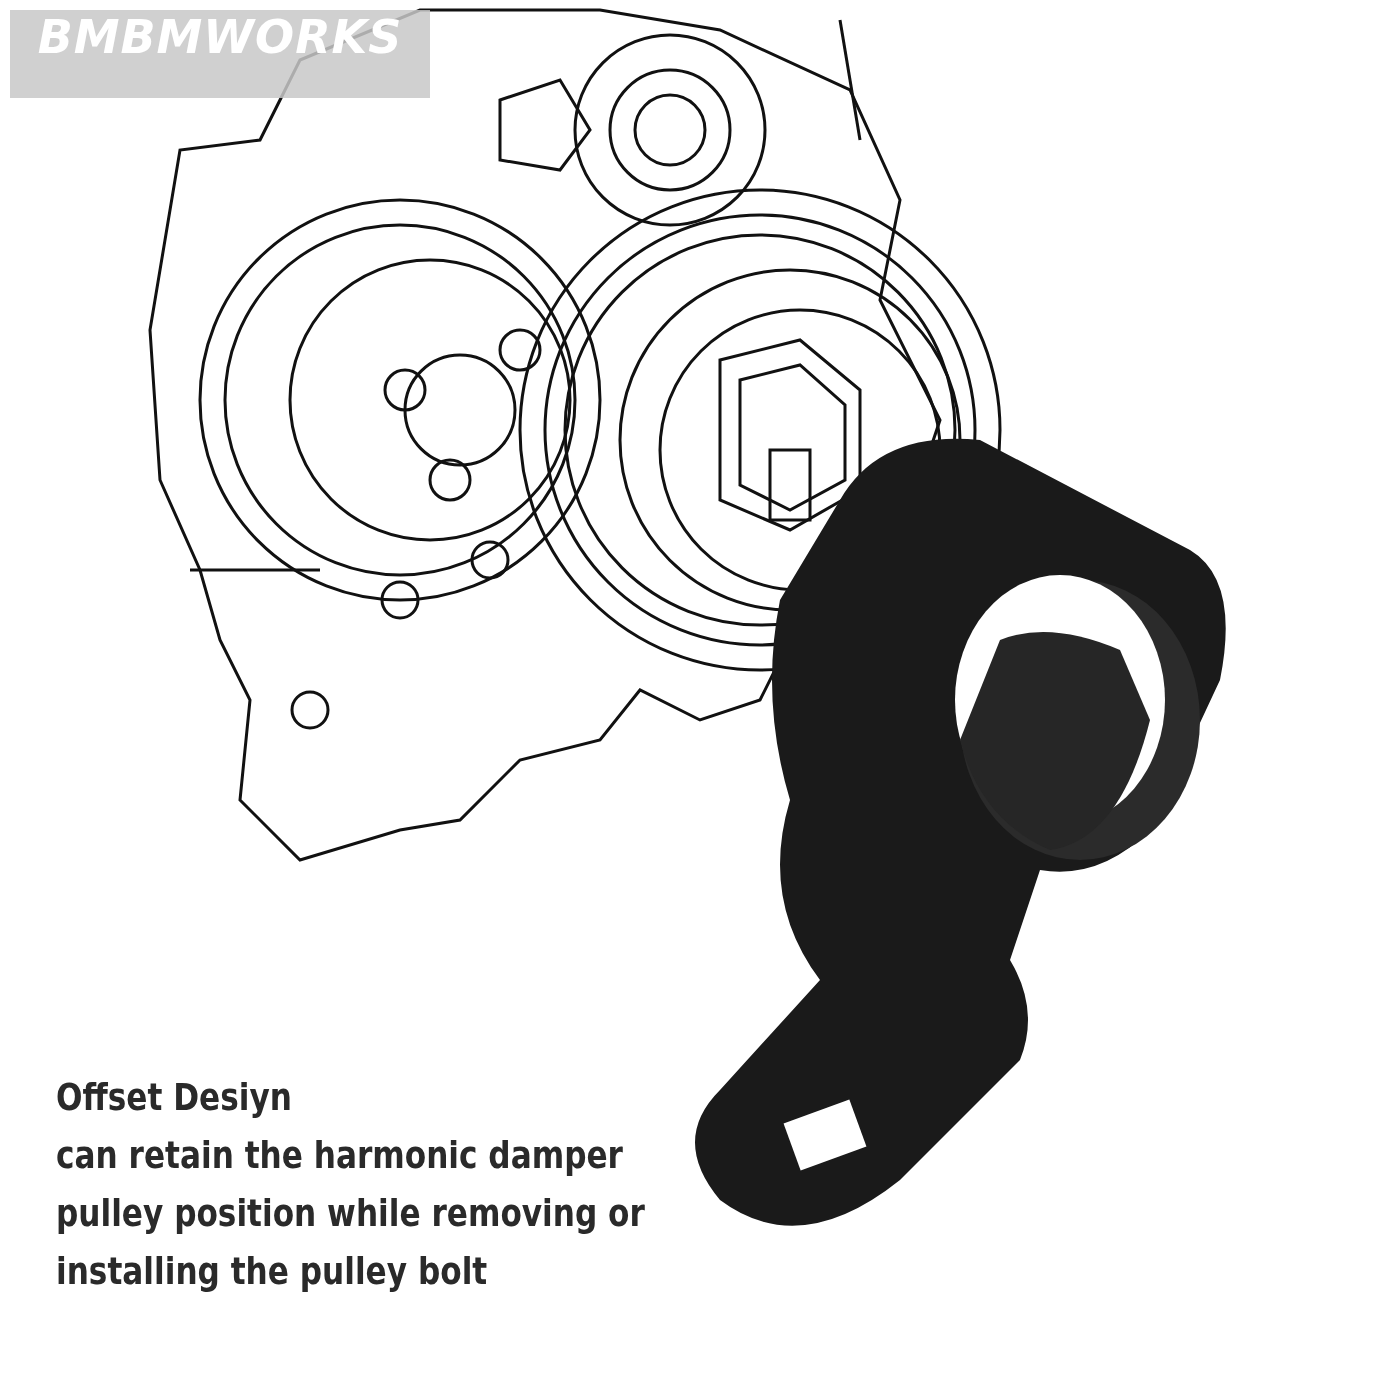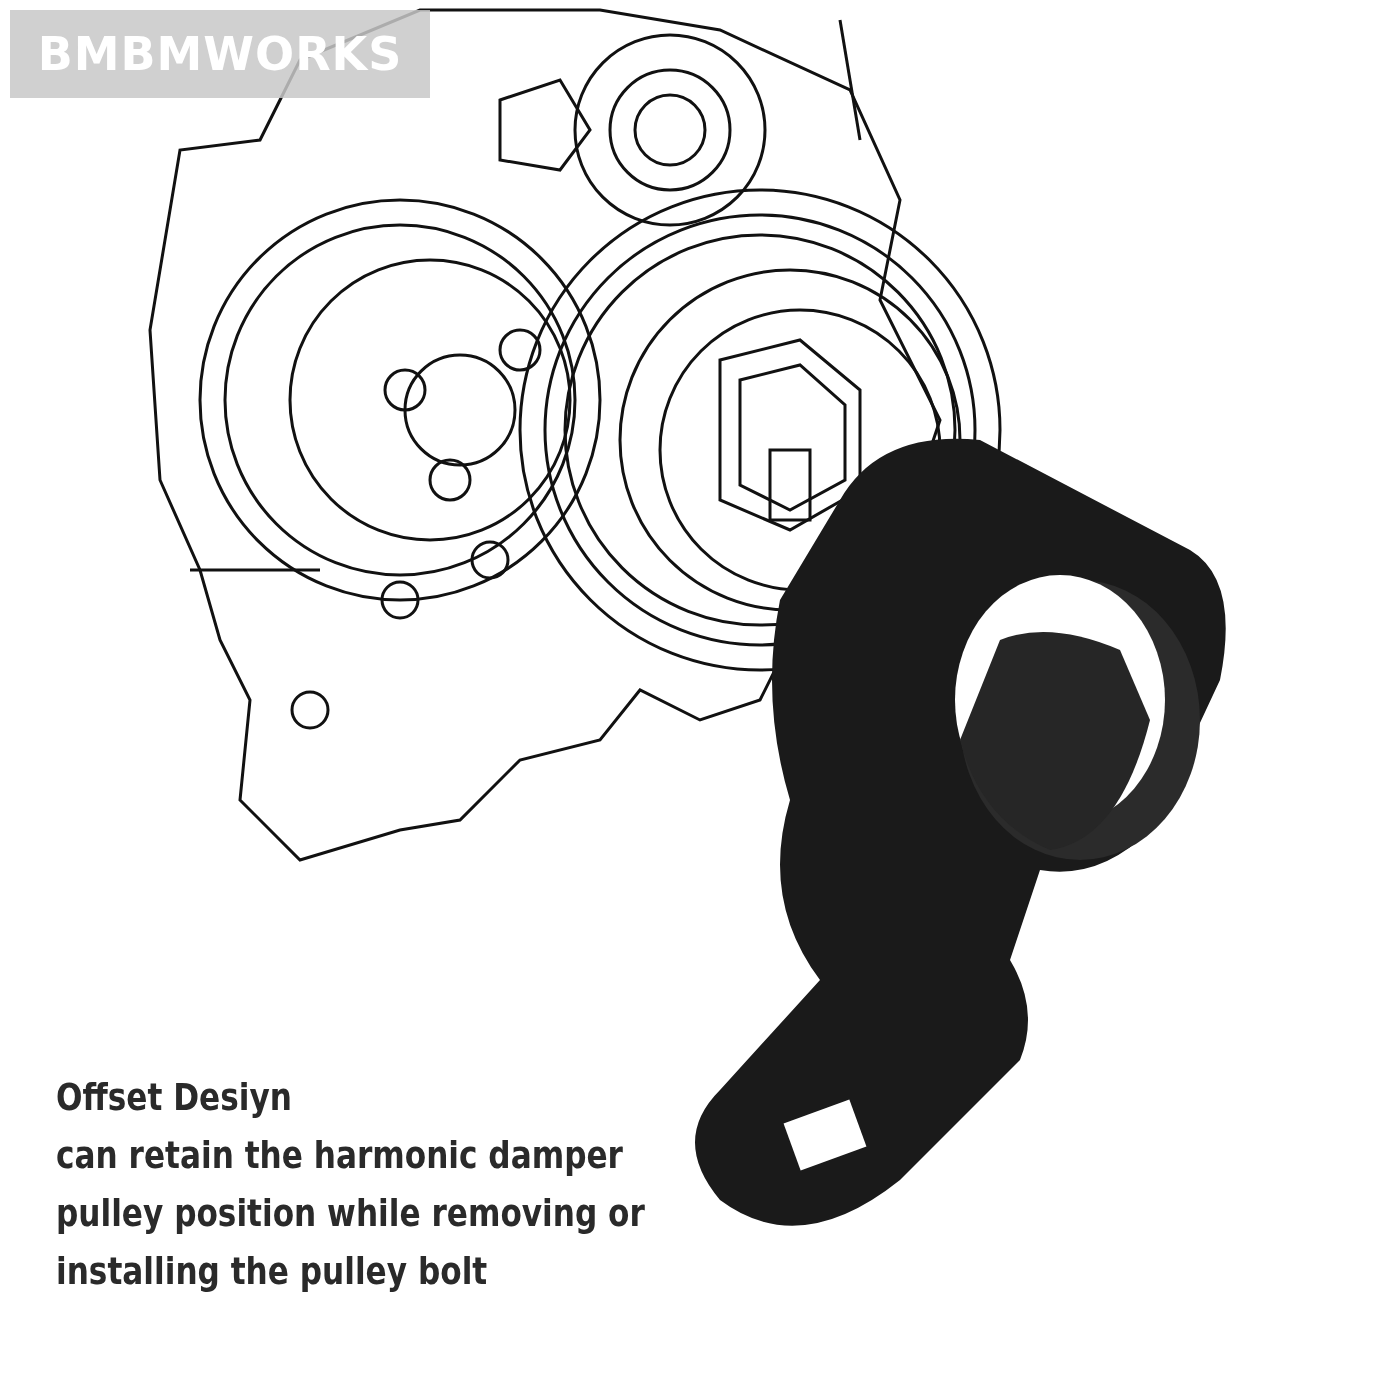--- a/index.html
+++ b/index.html
@@ -1,21 +1,21 @@
 <!DOCTYPE html>
 <html><head>
   <meta charset="utf-8">
   <style>
     html, body { margin: 0; padding: 0; background: #ffffff; }
     body { width: 1400px; height: 1400px; position: relative; overflow: hidden; font-family: "Liberation Sans", sans-serif; }
     .illus { position: absolute; left: 0; top: 0; width: 1400px; height: 1400px; }
     .watermark {
       position: absolute; left: 10px; top: 10px; width: 420px; height: 88px;
       background: rgba(200,200,200,0.85);
-      display: flex; align-items: center; justify-content: center;
+      display: flex; justify-content: center; font-style: italic;
     }
     .watermark span {
       color: #ffffff; font-family: "DejaVu Sans", sans-serif; font-weight: bold;
       font-size: 46px; letter-spacing: 1px;
     }
     .caption {
       position: absolute; left: 56px; top: 1068px; color: #2a2a2a;
       font-family: "DejaVu Sans", sans-serif; font-weight: bold;
       font-size: 38px; line-height: 58px; transform: scaleX(0.82); transform-origin: left top;
       white-space: nowrap;

